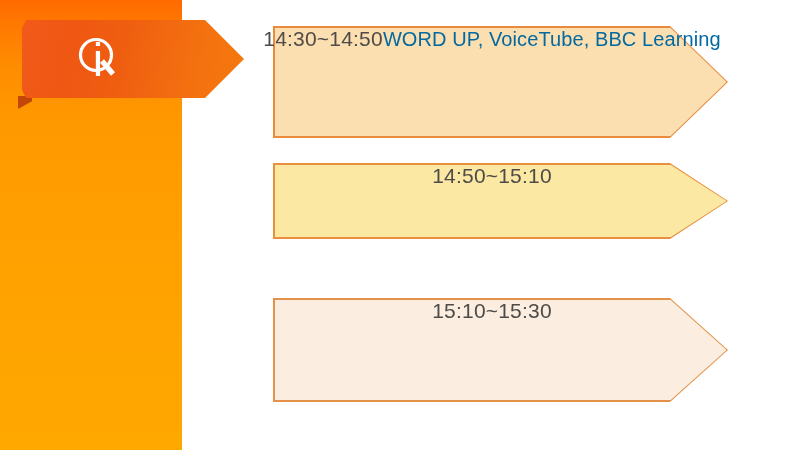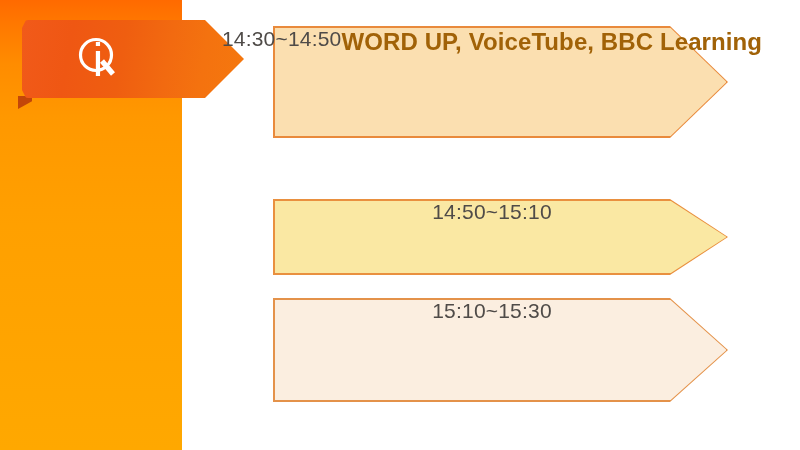--- a/index.html
+++ b/index.html
@@ -135,35 +135,34 @@
     white-space: nowrap;
   }
   .line-cjk {
     font-size: 25px;
     color: #4f4b48;
     line-height: 1.26;
     letter-spacing: .5px;
     white-space: nowrap;
   }
   .line-tools {
-    font-size: 24px;
-    color: #a16207;
+    font-size: 20px;
+    color: #0369a1;
     line-height: 1.3;
     letter-spacing: .1px;
     white-space: nowrap;
-    font-weight: bold;
   }
 
   
   #card-1 { top: 26px; height: 112px; }
   #card-1 .card-shape { background: #e98a3c; }
   #card-1 .card-inner { background: #fbdfb0; }
 
   
-  #card-2 { top: 163px; height: 76px; margin-top: 36px; }
+  #card-2 { top: 163px; height: 76px; }
   #card-2 .card-shape { background: #e9903f; }
   #card-2 .card-inner { background: #fae8a3; }
 
   
   #card-3 { top: 298px; height: 104px; }
   #card-3 .card-shape { background: #e4924a; }
   #card-3 .card-inner { background: #fbeee0; }
 </style>
 </head>
 <body>

